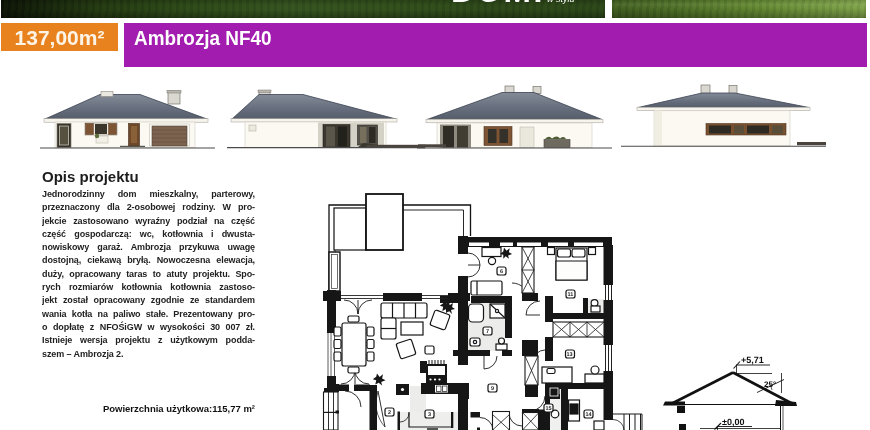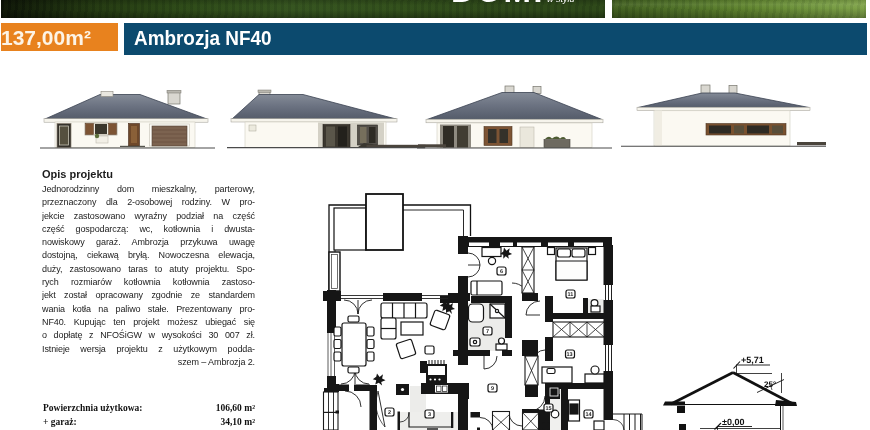--- a/index.html
+++ b/index.html
@@ -18,36 +18,36 @@
   .photoR{left:612px;top:0;width:254px;height:18px;overflow:hidden;
     background:
       linear-gradient(180deg, rgba(0,0,0,0.10) 0%, rgba(255,255,255,0.06) 25%, rgba(0,0,0,0) 45%, rgba(0,0,0,0.28) 100%),
       repeating-linear-gradient(95deg, rgba(20,40,5,0.08) 0 3px, rgba(150,190,70,0.06) 3px 7px),
       linear-gradient(90deg,#3f5c20 0%,#4e7028 28%,#608430 55%,#719640 80%,#7fa24a 100%);}
   .domtxt{position:absolute;top:-28px;color:#fff;font-weight:bold;font-size:33px;letter-spacing:1.5px;}
   .wstylu{position:absolute;color:#fff;font-size:9px;font-style:italic;}
 
   
   .badge{left:1px;top:23px;width:117px;height:28px;background:#e8821e;color:#fdf4e6;
-    font-weight:bold;font-size:21px;line-height:29px;}
+    font-weight:bold;font-size:21px;text-align:center;line-height:29px;}
   .badge span{display:inline-block;}
-  .titlebar{left:124px;top:23px;width:743px;height:32px;background:#0c4a6e;color:#fff;
+  .titlebar{left:124px;top:23px;width:743px;height:44px;background:#a21caf;color:#fff;
     font-weight:bold;font-size:21px;line-height:29px;}
   .titlebar span{display:inline-block;margin-left:10px;transform:scaleX(0.90);transform-origin:left;}
 
   
   .opis{left:42px;top:168px;width:213px;color:#1c1c1c;}
-  .opis h3{margin:0 0 3px 0;font-size:11px;font-weight:bold;}
+  .opis h3{margin:0 0 3px 0;font-size:15px;font-weight:bold;}
   .bl{height:13.3px;line-height:13.3px;overflow:hidden;text-align:justify;
-      font-size:9px;font-weight:normal;color:#222;letter-spacing:-0.1px;}
+      font-size:9px;font-weight:bold;color:#222;letter-spacing:-0.1px;}
   .bl::after{content:"";display:inline-block;width:100%;}
-  .bl.last{text-align:right;}
+  .bl.last{text-align:left;}
   .bl.last::after{width:0;}
   .foot{left:43px;top:402px;width:212px;font-size:9.5px;font-weight:bold;color:#111;}
-  .foot .row{display:flex;justify-content:space-between;height:13.5px;line-height:13.5px;font-family:Liberation Serif, serif;}
+  .foot .row{display:flex;justify-content:flex-end;height:13.5px;line-height:13.5px;}
 </style>
 </head>
 <body>
 <div class="page">
   <div class="abs photoL">
     <div class="domtxt" style="left:450px;">DOM!</div>
     <div class="wstylu" style="left:546px;top:-6px;">w stylu</div>
   </div>
   <div class="abs photoR"></div>
 
@@ -149,38 +149,33 @@
   </svg>
 
   <div class="abs opis">
     <h3>Opis projektu</h3>
     <div class="bl">Jednorodzinny dom mieszkalny, parterowy,</div>
     <div class="bl">przeznaczony dla 2-osobowej rodziny. W pro-</div>
     <div class="bl">jekcie zastosowano wyraźny podział na część</div>
     <div class="bl">część gospodarczą: wc, kotłownia i dwusta-</div>
     <div class="bl">nowiskowy garaż. Ambrozja przykuwa uwagę</div>
     <div class="bl">dostojną, ciekawą bryłą. Nowoczesna elewacja,</div>
-    <div class="bl">duży, zastosowano taras to atuty projektu. Spo-</div>
+    <div class="bl">duży, opracowany taras to atuty projektu. Spo-</div>
     <div class="bl">rych rozmiarów kotłownia kotłownia zastoso-</div>
     <div class="bl">jekt został opracowany zgodnie ze standardem</div>
     <div class="bl">wania kotła na paliwo stałe. Prezentowany pro-</div>
-    <div class="bl">NF40. Kupując ten projekt możesz ubiegać się</div>
     <div class="bl">o dopłatę z NFOŚiGW w wysokości 30 007 zł.</div>
     <div class="bl">Istnieje wersja projektu z użytkowym podda-</div>
     <div class="bl last">szem – Ambrozja 2.</div>
   </div>
 
   <div class="abs foot">
     <div class="row">
         <span>Powierzchnia użytkowa:</span>
-        <span>106,60 m²</span>
-      </div>
-    <div class="row">
-        <span>+ garaż:</span>
-        <span>34,10 m²</span>
+        <span>115,77 m²</span>
       </div>
   </div>
 
   <svg class="abs" style="left:292px;top:160px;" width="378" height="270" viewBox="292 160 378 270">
     <g fill="none" stroke="#1a1a1a">
 
       <rect x="461" y="303" width="44" height="48" fill="#ececea" stroke="none"></rect>
       <rect x="588" y="299" width="16" height="14" fill="#ececea" stroke="none"></rect>
       <rect x="410" y="386" width="16" height="44" fill="#ececea" stroke="none"></rect>
       <rect x="400" y="412" width="63" height="18" fill="#eeeeec" stroke="none"></rect>

